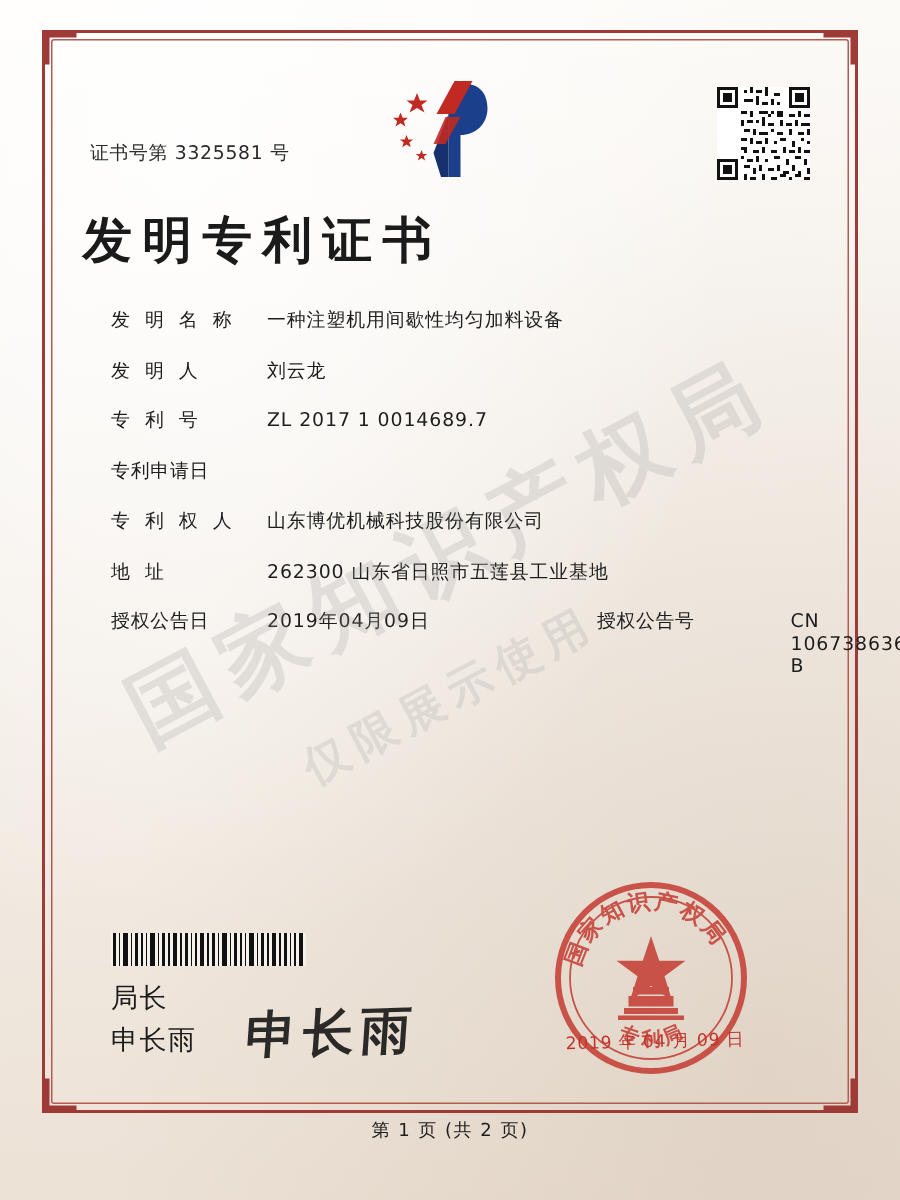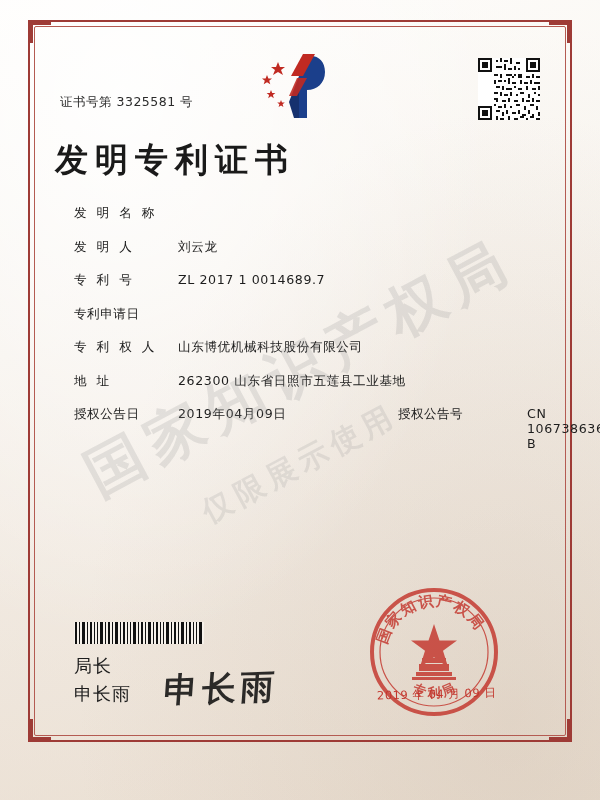--- a/index.html
+++ b/index.html
@@ -395,20 +395,21 @@
         <polygon points="26,38 27.2,41 30.4,41 27.9,43 28.8,46.2 26,44.3 23.2,46.2 24.1,43 21.6,41 24.8,41" fill="#c02a22"></polygon>
         <polygon points="36,48 37,50.6 39.8,50.6 37.6,52.3 38.4,55 36,53.4 33.6,55 34.4,52.3 32.2,50.6 35,50.6" fill="#c02a22"></polygon>
       </svg>
     </div>
 
     <div class="title">发明专利证书</div>
 
     <div class="fields">
       <div class="field-row">
         <div class="f-label">发 明 名 称</div>
+        <div class="f-value">一种注塑机用间歇性均匀加料设备</div>
       </div>
       <div class="field-row">
         <div class="f-label">发 明 人</div>
         <div class="f-value">刘云龙</div>
       </div>
       <div class="field-row">
         <div class="f-label">专 利 号</div>
         <div class="f-value">ZL 2017 1 0014689.7</div>
       </div>
       <div class="field-row">
@@ -510,13 +511,14 @@
       </svg>
     </div>
 
     <div class="seal-date">2019 年 04 月 09 日</div>
 
   </div>
 
   <div class="watermark">国家知识产权局</div>
   <div class="watermark2">仅限展示使用</div>
 
+  <div class="page-number">第 1 页 (共 2 页)</div>
 </div>
 
 </body></html>

